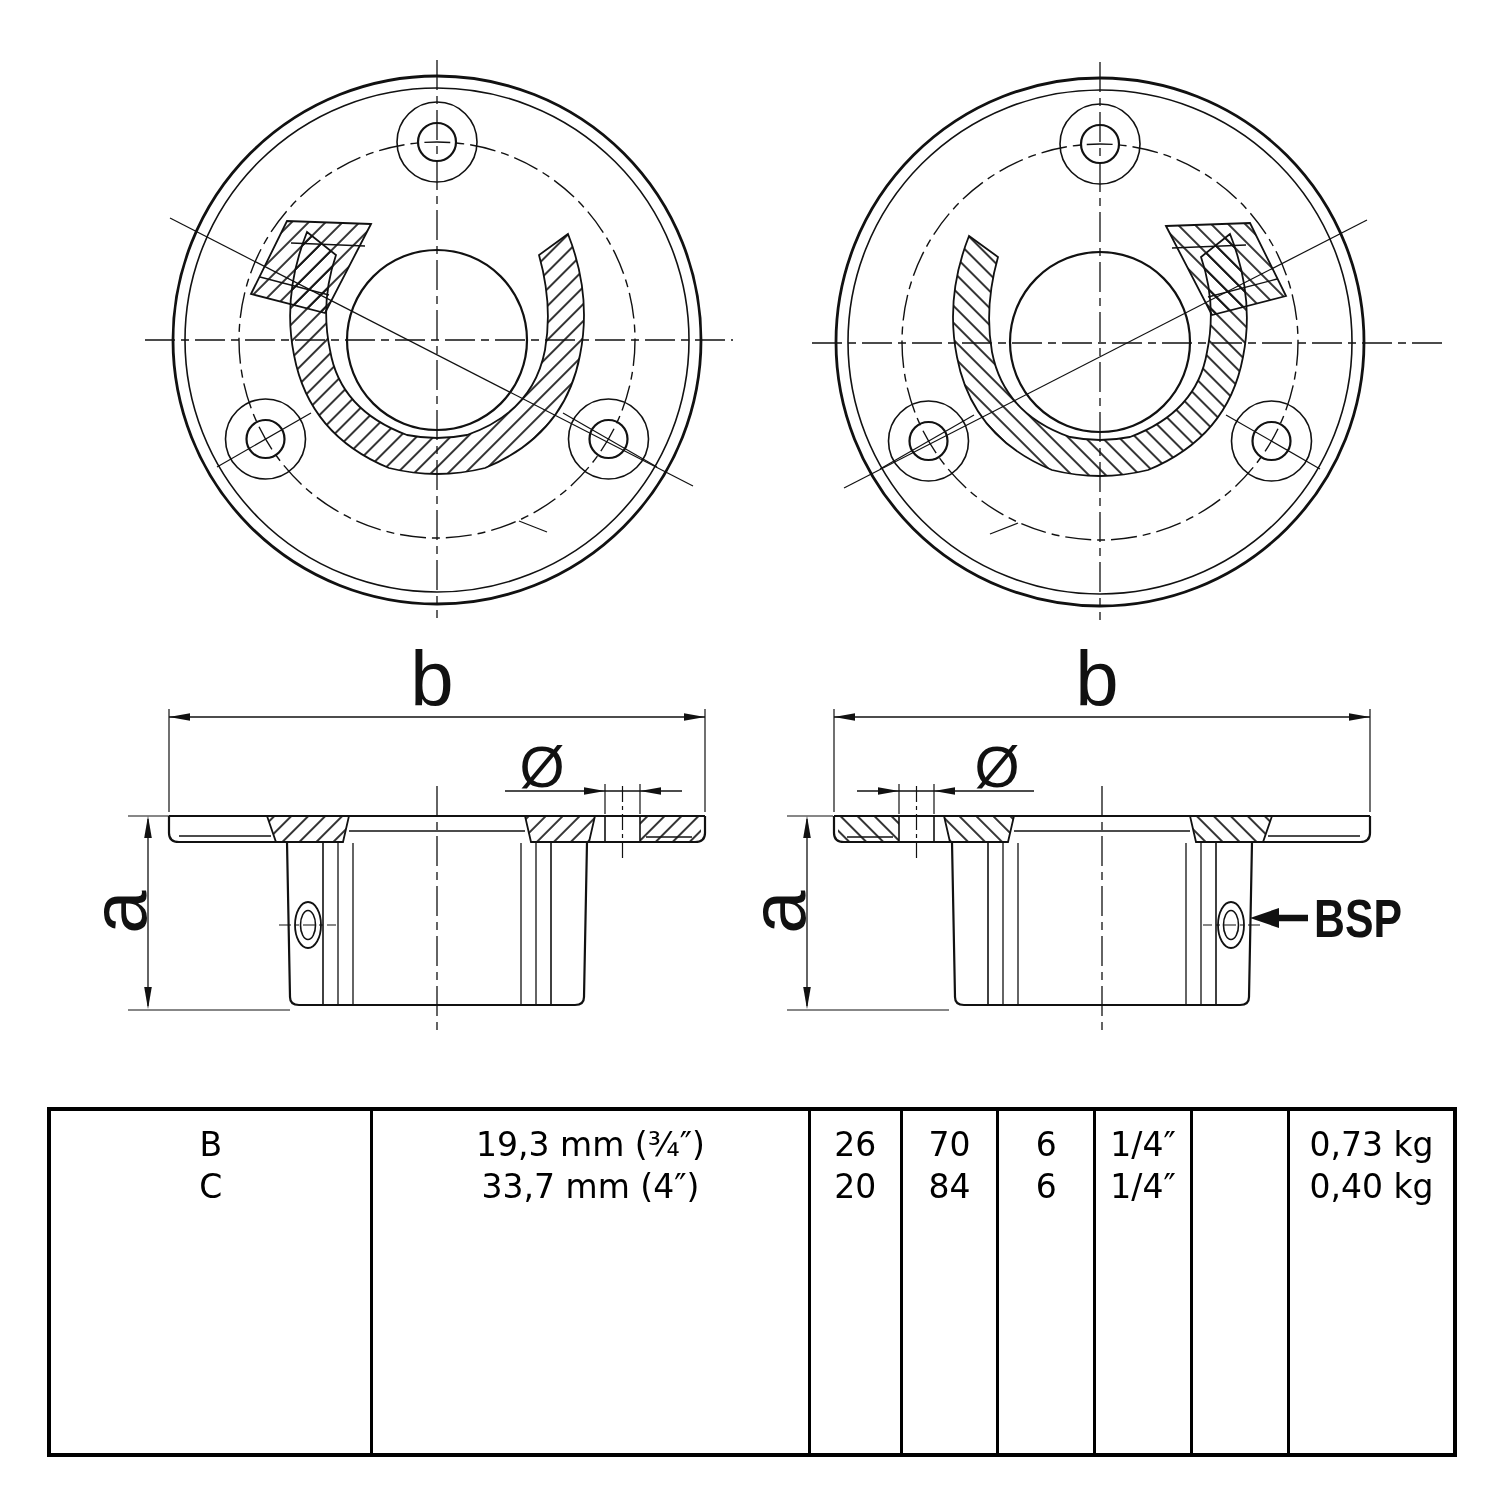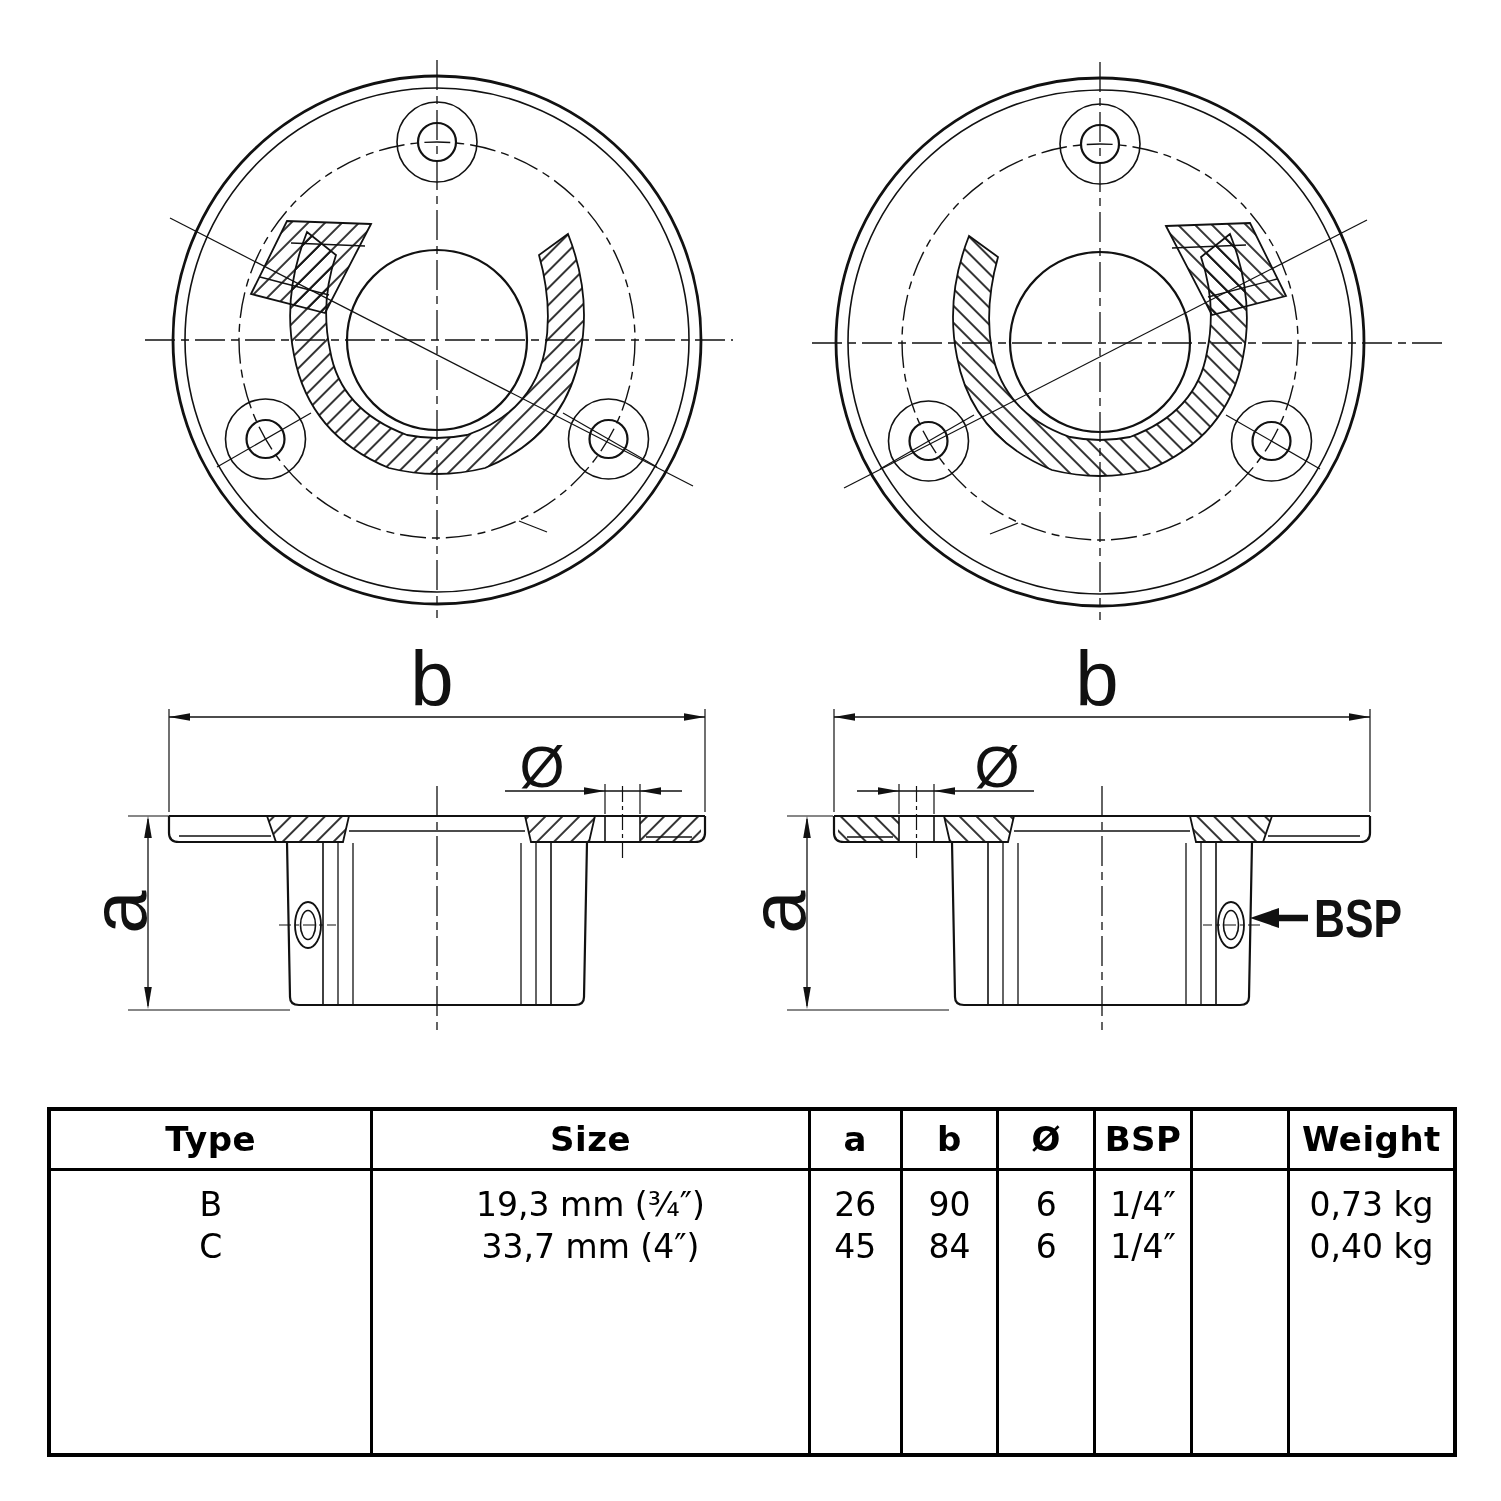--- a/index.html
+++ b/index.html
@@ -179,54 +179,44 @@
       <col style="width:322px">
           <col style="width:436px">
           <col style="width:92px">
           <col style="width:96px">
       <col style="width:97px">
           <col style="width:96px">
           <col style="width:97px">
           <col style="width:166px">
     </colgroup>
     <tbody>
-          <tr class="hd">
-      <th>Type</th>
-      <th>Size</th>
-      <th>a</th>
-      <th>b</th>
-      <th>Ø</th>
-      <th>BSP</th>
-      <th></th>
-      <th>Weight</th>
-    </tr>
     <tr class="sp">
       <td></td>
             <td></td>
             <td></td>
             <td></td>
             <td></td>
             <td></td>
             <td></td>
             <td></td>
     </tr>
     <tr class="row">
       <td>B</td>
       <td>19,3 mm (¾″)</td>
       <td>26</td>
-      <td>90</td>
+      <td>70</td>
       <td>6</td>
       <td>1/4″</td>
       <td></td>
       <td>0,73 kg</td>
     </tr>
     <tr class="row">
       <td>C</td>
       <td>33,7 mm (4″)</td>
-      <td>45</td>
+      <td>20</td>
       <td>84</td>
       <td>6</td>
       <td>1/4″</td>
       <td></td>
       <td>0,40 kg</td>
     </tr>
     <tr class="fill">
       <td></td>
             <td></td>
             <td></td>

